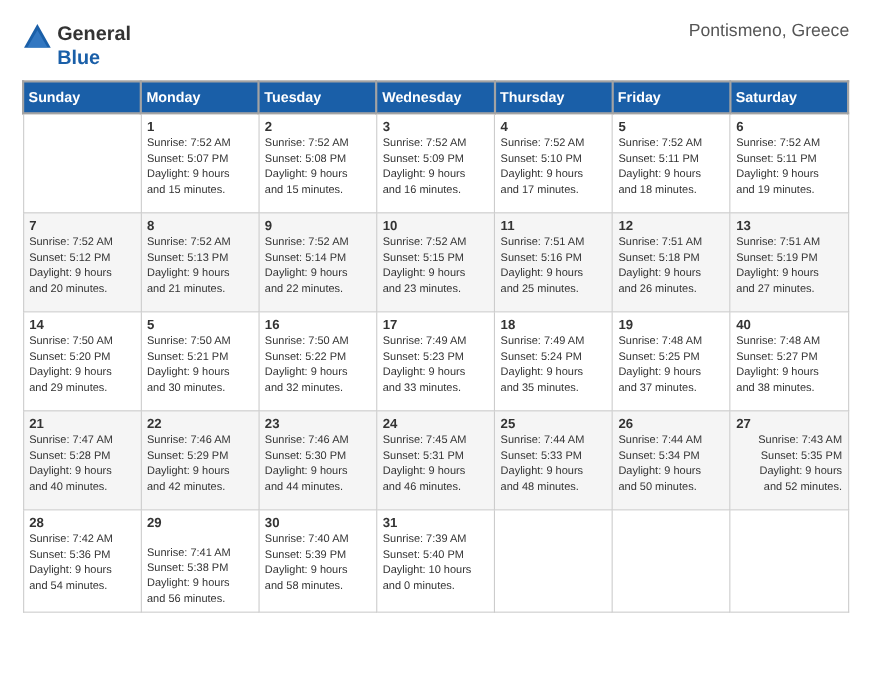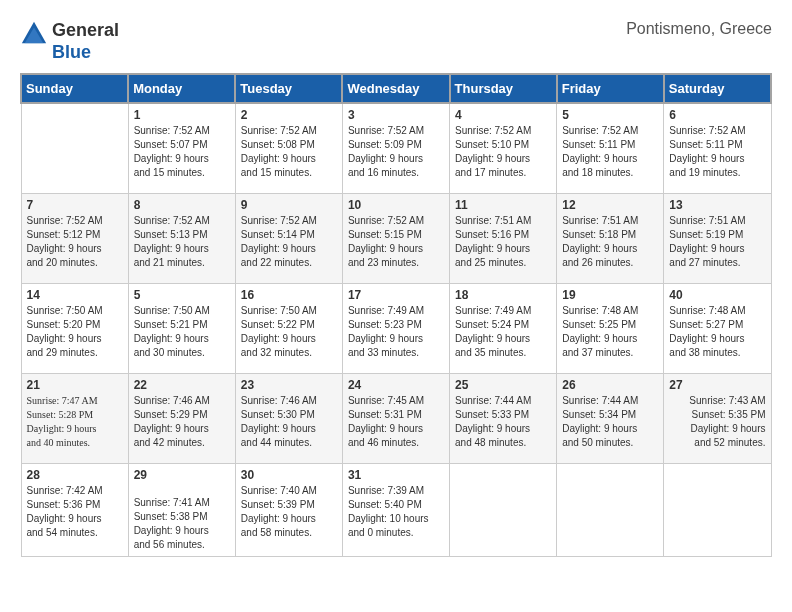--- a/index.html
+++ b/index.html
@@ -263,21 +263,21 @@
           <span class="day-number">40</span>
           <div class="day-info" style="white-space: pre-line;">Sunrise: 7:48 AM
 Sunset: 5:27 PM
 Daylight: 9 hours
 and 38 minutes.</div>
         </td>
       </tr>
       <tr>
         <td>
           <span class="day-number">21</span>
-          <div class="day-info" style="white-space: pre-line; font-family: Liberation Serif, serif;">Sunrise: 7:47 AM
+          <div class="day-info" style="white-space: pre-line;">Sunrise: 7:47 AM
 Sunset: 5:28 PM
 Daylight: 9 hours
 and 40 minutes.</div>
         </td>
         <td>
           <span class="day-number">22</span>
           <div class="day-info" style="white-space: pre-line;">Sunrise: 7:46 AM
 Sunset: 5:29 PM
 Daylight: 9 hours
 and 42 minutes.</div>

